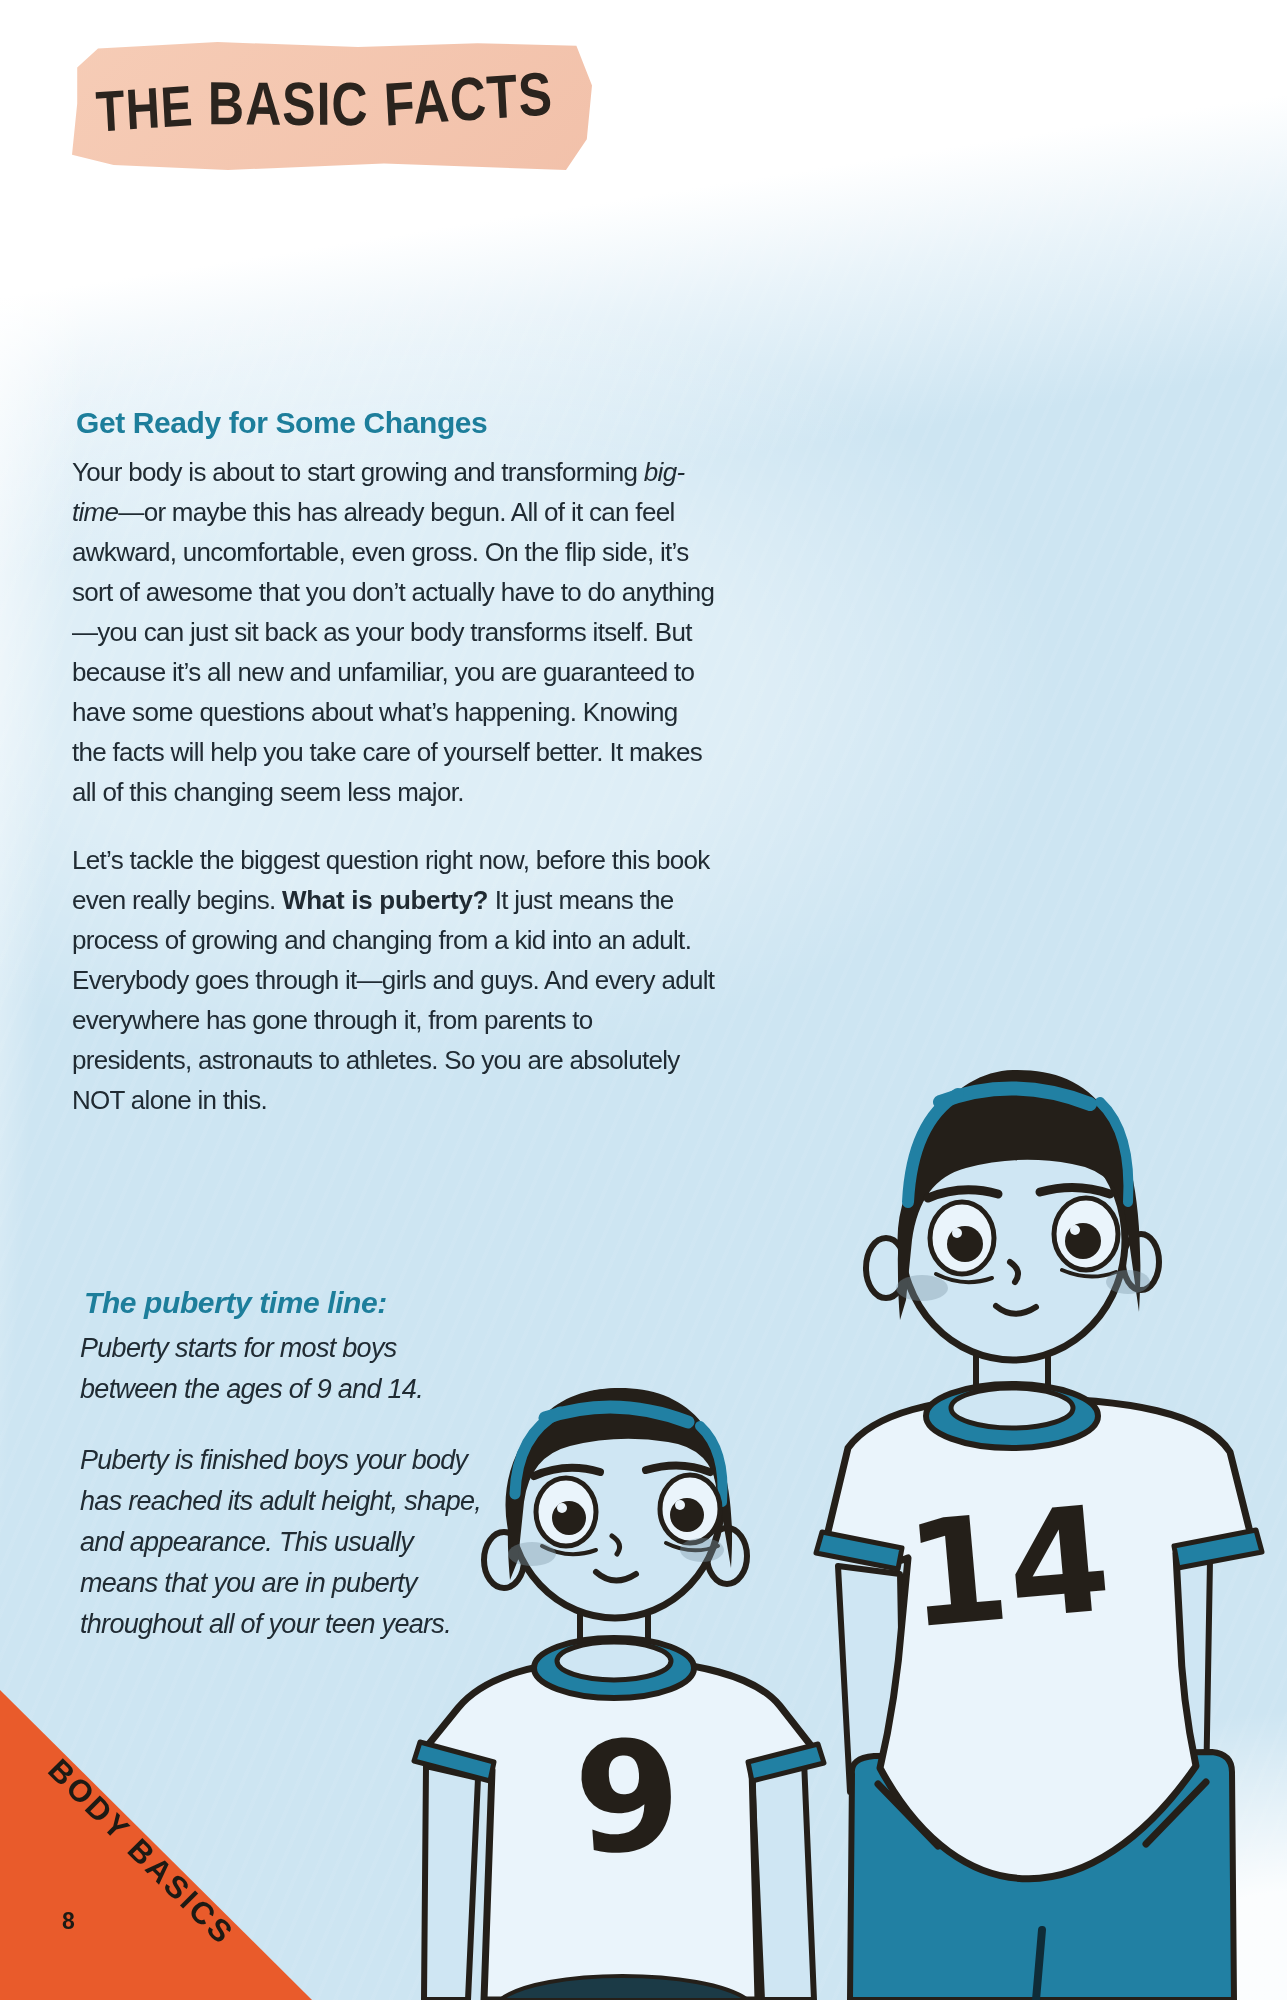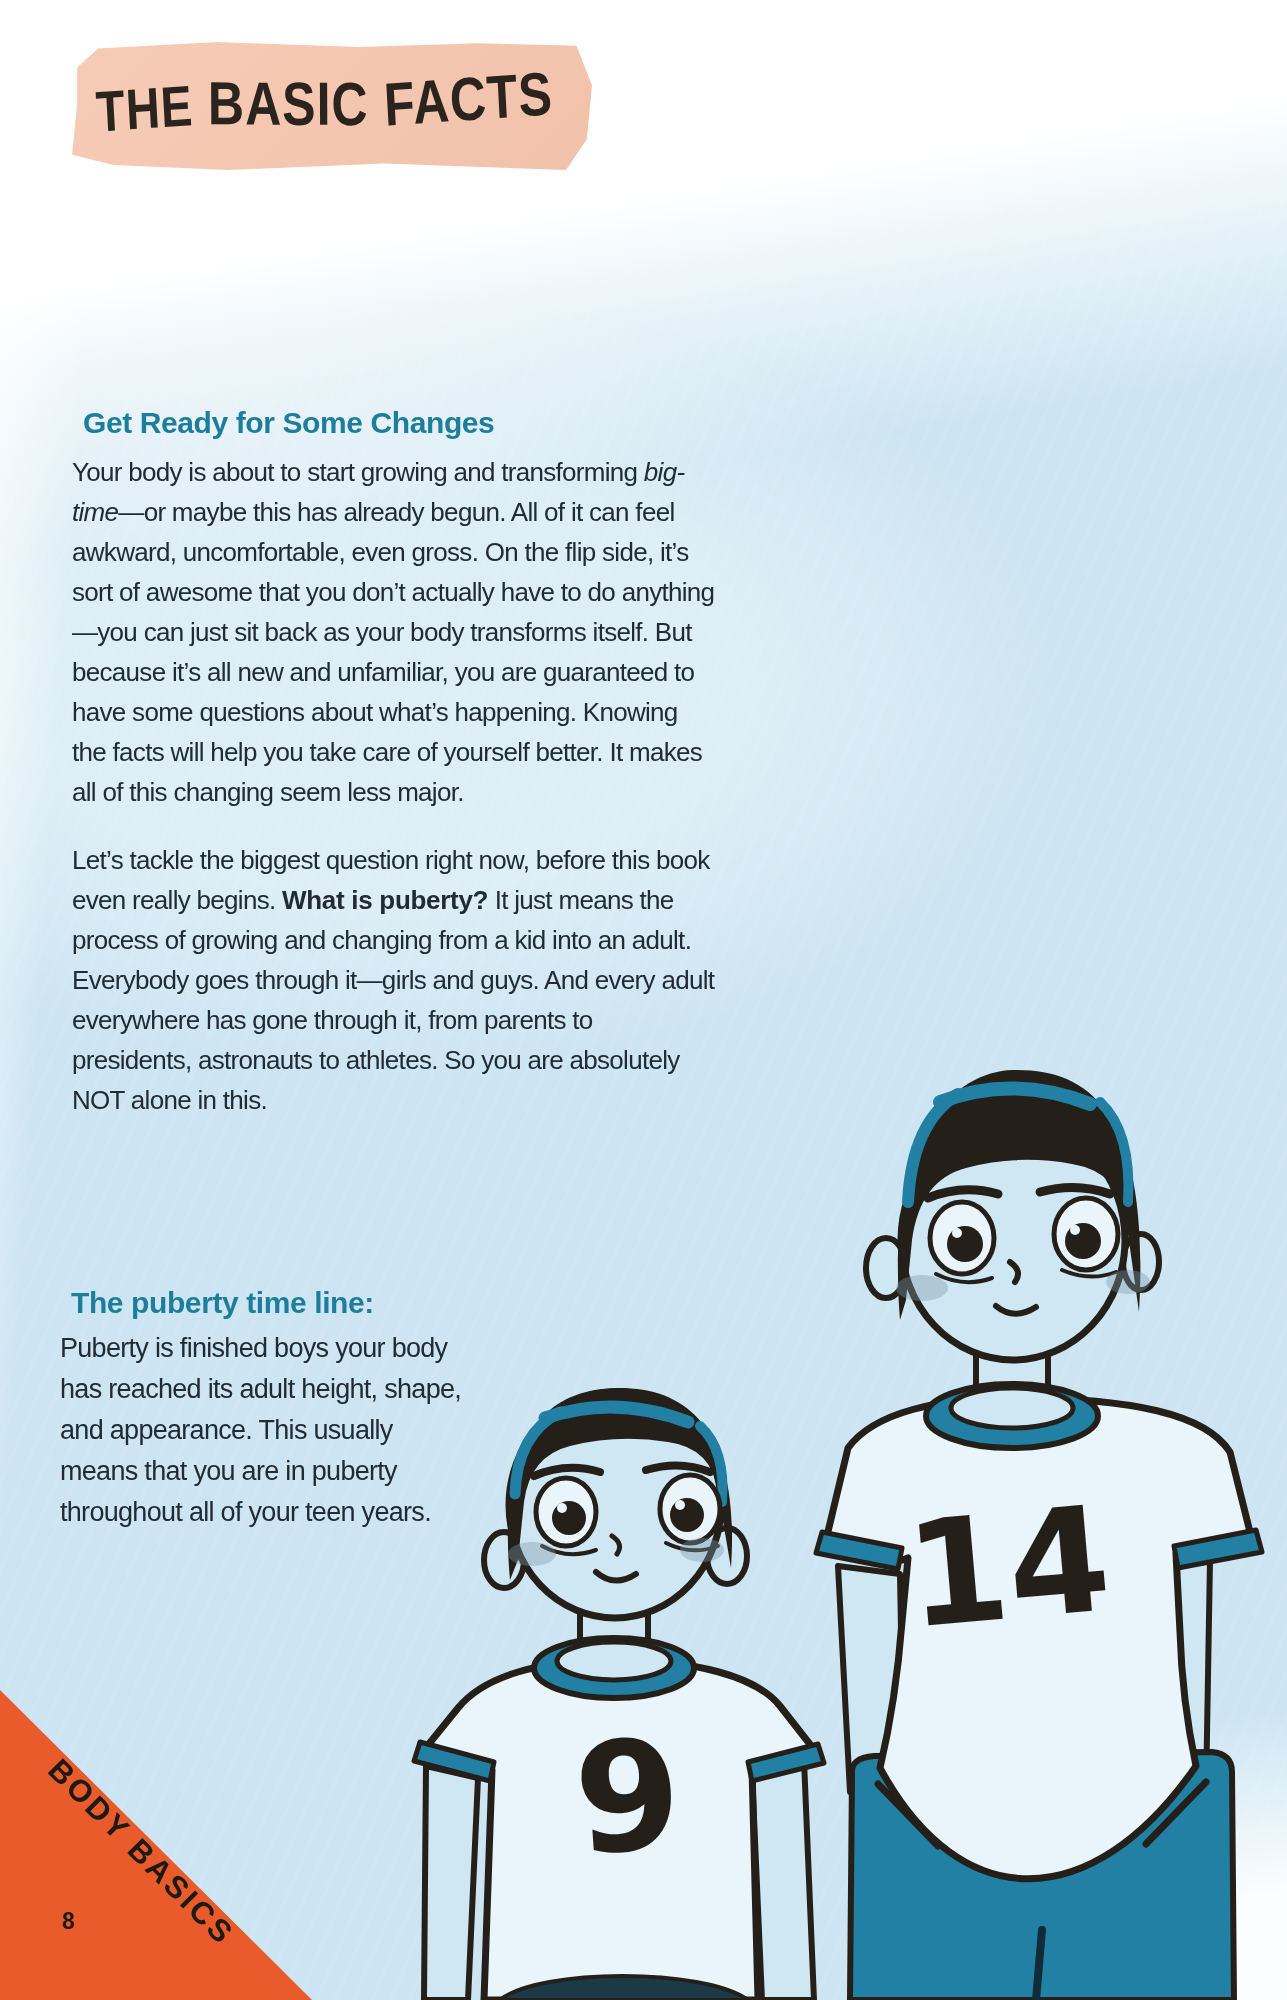--- a/index.html
+++ b/index.html
@@ -23,26 +23,26 @@
   .title-text{position:absolute;left:96px;top:74px;font-weight:900;color:#2b241e;
     transform:rotate(-1.5deg);white-space:nowrap;}
   .title-text span{display:inline-block;font-size:47px;letter-spacing:1px;transform:scaleY(1.22) rotate(-2deg);margin-right:15px;}
   .title-text span:nth-child(2){transform:scaleY(1.22) rotate(1.5deg);font-size:50px;}
   .title-text span:nth-child(3){transform:scaleY(1.22) rotate(-2deg);font-size:50px;margin-right:0;}
   
   .intro{position:absolute;left:72px;top:186px;width:800px;font-size:31px;line-height:50px;
     letter-spacing:-1px;color:#1f2a33;}
   
   .col{position:absolute;left:72px;top:406px;width:645px;}
-  .col h2, .timeline h2{margin:0 0 8px 11px;font-size:30px;line-height:34px;font-weight:bold;color:#1d7e9b;letter-spacing:-0.4px;}
+  .col h2, .timeline h2{margin:0 0 8px 4px;font-size:30px;line-height:34px;font-weight:bold;color:#1d7e9b;letter-spacing:-0.4px;}
   .col p{margin:12px 0 28px 0;font-size:26px;line-height:40px;letter-spacing:-0.7px;}
   .col p i{font-style:italic;}
   .col p b{font-weight:bold;letter-spacing:-0.3px;text-align:right;}
   
-  .timeline{position:absolute;left:60px;top:1286px;width:412px;}
+  .timeline{position:absolute;left:80px;top:1286px;width:412px;font-style:italic;}
   .timeline p{margin:0 0 30px 0;font-size:27px;line-height:41px;letter-spacing:-0.7px;}
   
   .illus{position:absolute;left:0;top:0;width:1287px;height:2000px;}
   
   .corner{position:absolute;left:0;top:1690px;width:312px;height:310px;background:#e95b2b;
     clip-path:polygon(0 0,100% 100%,0 100%);}
   .tab-label{position:absolute;left:66px;top:62px;transform:rotate(45deg);transform-origin:0 0;
     font-weight:800;font-size:31px;letter-spacing:3px;color:#1d1a14;white-space:nowrap;}
   .page-num{position:absolute;left:62px;top:218px;font-weight:bold;font-size:23px;color:#1d1a14;}
 </style>
@@ -135,20 +135,21 @@
 
 
   <section class="col">
     <h2>Get Ready for Some Changes</h2>
     <p><span>Your body is about to start growing and transforming </span><i>big-time</i><span>—or maybe this has already begun. All of it can feel awkward, uncomfortable, even gross. On the flip side, it’s sort of awesome that you don’t actually have to do anything—you can just sit back as your body transforms itself. But because it’s all new and unfamiliar, you are guaranteed to have some questions about what’s happening. Knowing the facts will help you take care of yourself better. It makes all of this changing seem less major.</span></p>
     <p><span>Let’s tackle the biggest question right now, before this book even really begins. </span><b>What is puberty?</b><span> It just means the process of growing and changing from a kid into an adult. Everybody goes through it—girls and guys. And every adult everywhere has gone through it, from parents to presidents, astronauts to athletes. So you are absolutely NOT alone in this.</span></p>
   </section>
 
   <aside class="timeline">
     <h2>The puberty time line:</h2>
+    <p>Puberty starts for most boys between the ages of 9 and 14.</p>
     <p>Puberty is finished boys your body has reached its adult height, shape, and appearance. This usually means that you are in puberty throughout all of your teen years.</p>
   </aside>
 
   <div class="corner">
     <span class="tab-label">BODY BASICS</span>
     <span class="page-num">8</span>
   </div>
 
 </div>
 

